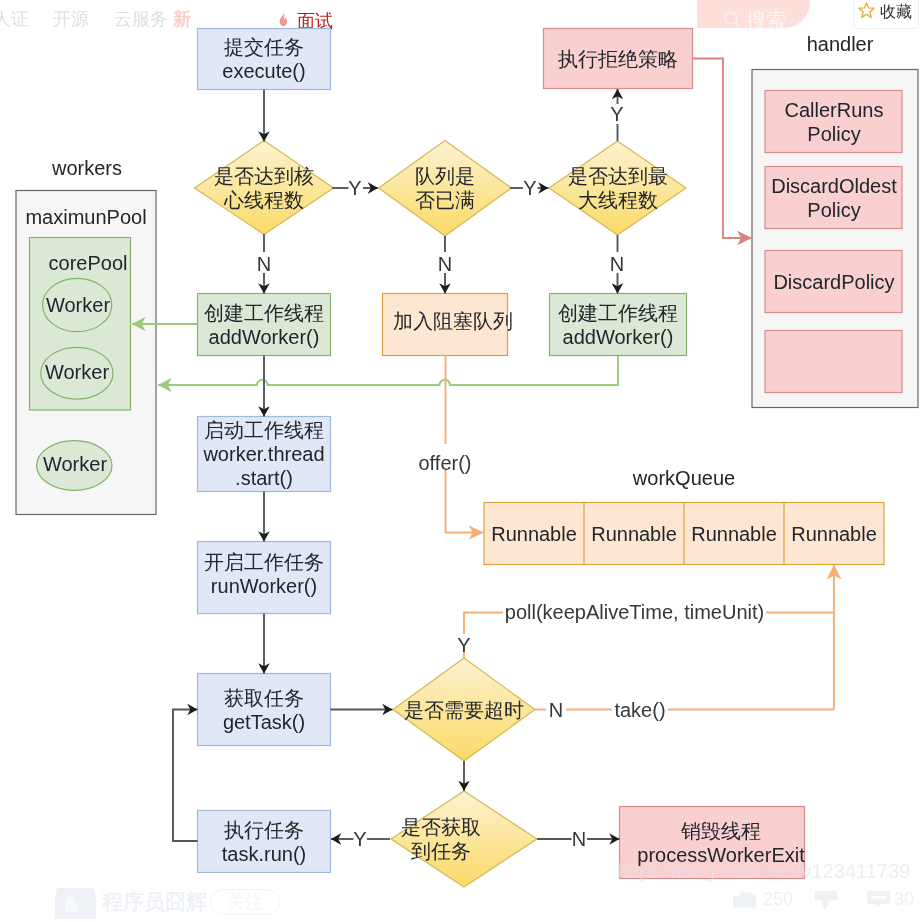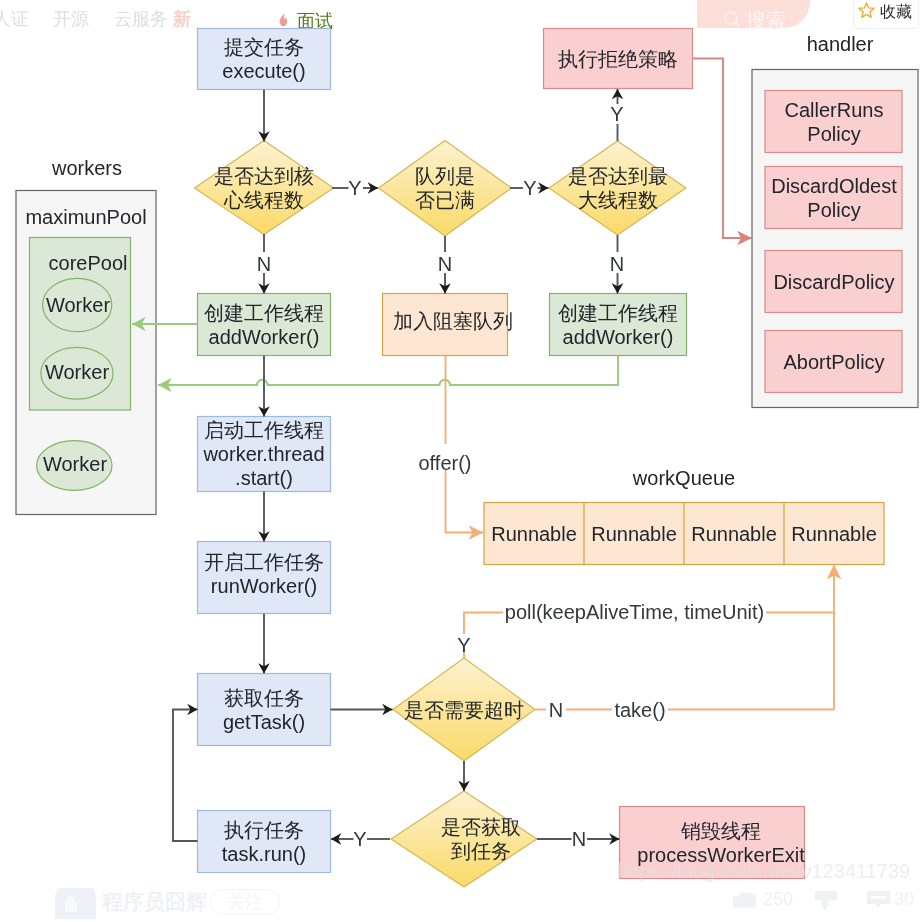--- a/index.html
+++ b/index.html
@@ -35,21 +35,21 @@
 <div id="chrome">
   <div class="navitem" style="left:-7px;top:7px;"><span>人证</span></div>
   <div class="navitem" style="left:53px;top:7px;"><span>开源</span></div>
   <div class="navitem" style="left:114px;top:7px;"><span>云服务</span></div>
   <div class="navbadge" style="left:173px;top:7px;"><span>新</span></div>
   <svg style="position:absolute;left:276px;top:10px;" width="14" height="17" viewBox="0 0 14 17">
     <path d="M7.2,0.4 C8.6,3.2 7.4,4.6 6.3,5.9 C5.0,7.5 3.6,8.9 3.6,11.3 C3.6,14.2 5.6,16.3 7.3,16.3
              C9.3,16.3 11.1,14.3 11.1,11.5 C11.1,9.3 10.0,8.2 9.2,7.2 C9.4,8.8 8.6,9.6 7.9,9.8
              C8.6,7.4 8.5,3.6 7.2,0.4 Z" fill="#f49a94"></path>
   </svg>
-  <div class="navitem" style="left:297px;top:9px;color:#4d7c0f;"><span>面试</span></div>
+  <div class="navitem" style="left:297px;top:9px;color:#b91c1c;"><span>面试</span></div>
   <div class="searchpill" style="left:697px;top:-24px;width:113px;height:52px;border-radius:0 0 26px 0;"></div>
   <svg style="position:absolute;left:724px;top:11px;" width="17" height="17" viewBox="0 0 17 17">
     <circle cx="7" cy="7" r="6.1" fill="none" stroke="#fdf0ee" stroke-width="1.5"></circle>
     <line x1="11.3" y1="11.3" x2="15.8" y2="15.8" stroke="#fdf0ee" stroke-width="1.5"></line>
   </svg>
   <div class="searchtext" style="left:746px;top:7px;"><span>搜索</span></div>
   <div class="favbox" style="left:853px;top:-14px;width:64px;height:41px;"></div>
   <svg style="position:absolute;left:858px;top:2px;" width="17" height="17" viewBox="0 0 17 17">
     <path d="M8.5,0.9 L10.6,5.9 L16.1,6.3 L11.9,9.9 L13.2,15.3 L8.5,12.4 L3.8,15.3 L5.1,9.9 L0.9,6.3 L6.4,5.9 Z" fill="none" stroke="#eeae3c" stroke-width="1.4" stroke-linejoin="round"></path>
   </svg>
@@ -244,42 +244,39 @@
   <span>获取任务</span>
   <span>getTask()</span>
     </div>
 <div class="lbl" style="left:393px;top:697px;width:142px;height:25px;">
   <span>是否需要超时</span>
     </div>
 <div class="lbl" style="left:197px;top:810px;width:134px;height:63px;">
   <span>执行任务</span>
   <span>task.run()</span>
     </div>
-<div class="lbl" style="left:408px;top:808px;width:146px;height:62px;">
+<div class="lbl" style="left:368px;top:808px;width:146px;height:62px;">
   <span>是否获取</span>
   <span>到任务</span>
     </div>
 <div class="lbl" style="left:619px;top:806px;width:186px;height:73px;margin-left:9px;">
   <span>销毁线程</span>
   <span>processWorkerExit</span>
     </div>
 
 <div class="lbl" style="left:765px;top:90px;width:138px;height:63px;">
   <span>CallerRuns</span>
   <span>Policy</span>
     </div>
 <div class="lbl" style="left:765px;top:166px;width:138px;height:63px;">
   <span>DiscardOldest</span>
   <span>Policy</span>
     </div>
 <div class="lbl" style="left:765px;top:250px;width:138px;height:63px;">
   <span>DiscardPolicy</span>
-    </div>
-<div class="lbl" style="left:765px;top:330px;width:138px;height:63px;">
-  <span>AbortPolicy</span>
     </div>
 
 <div class="lbl" style="left:484px;top:502px;width:100px;height:63px;">
   <span>Runnable</span>
     </div>
 <div class="lbl" style="left:584px;top:502px;width:100px;height:63px;">
   <span>Runnable</span>
     </div>
 <div class="lbl" style="left:684px;top:502px;width:100px;height:63px;">
   <span>Runnable</span>

